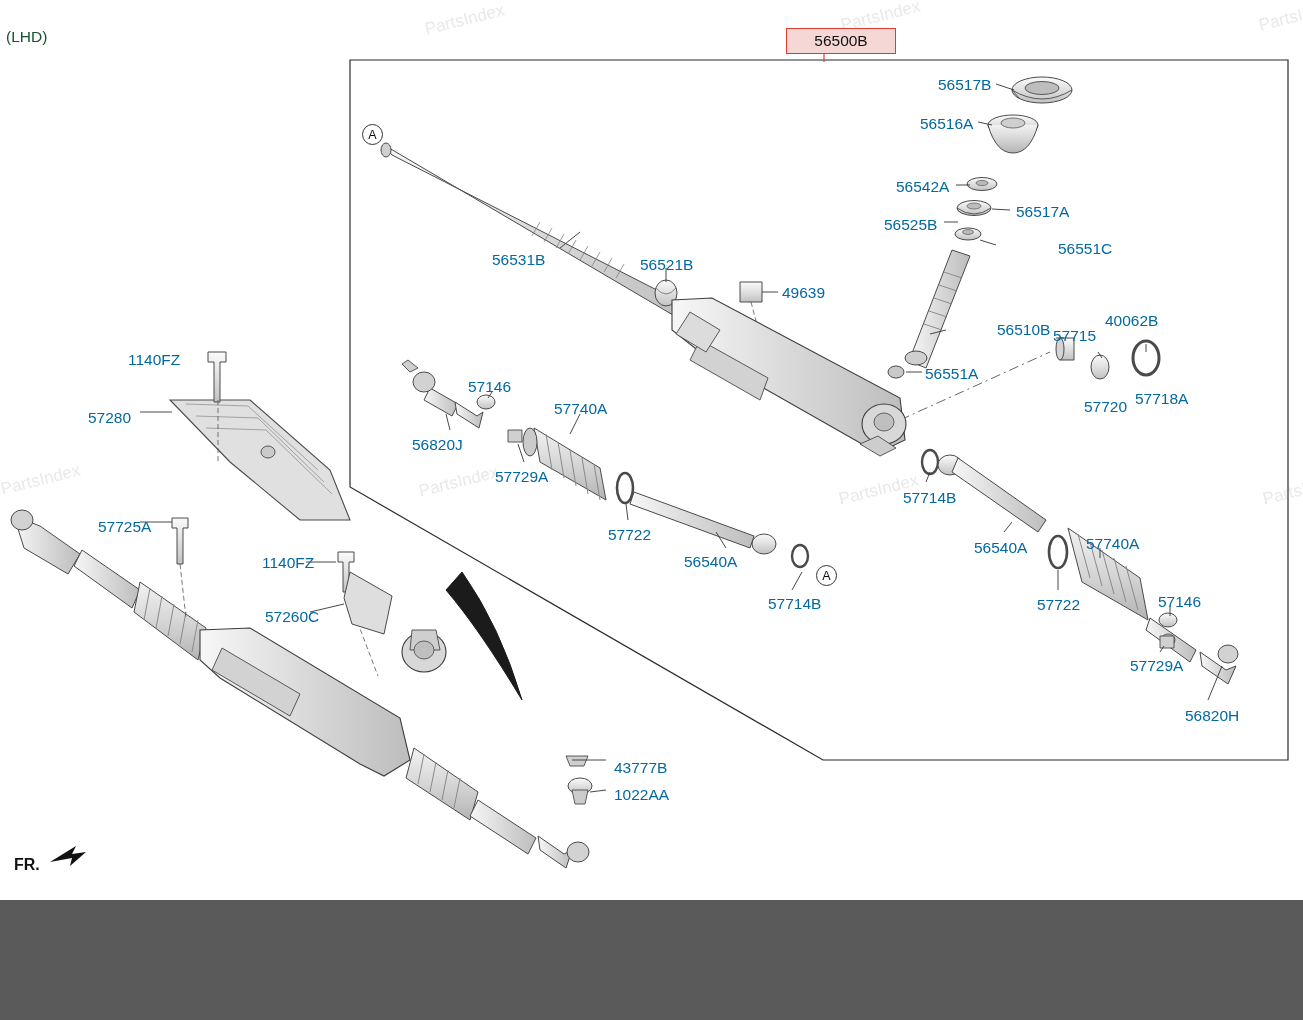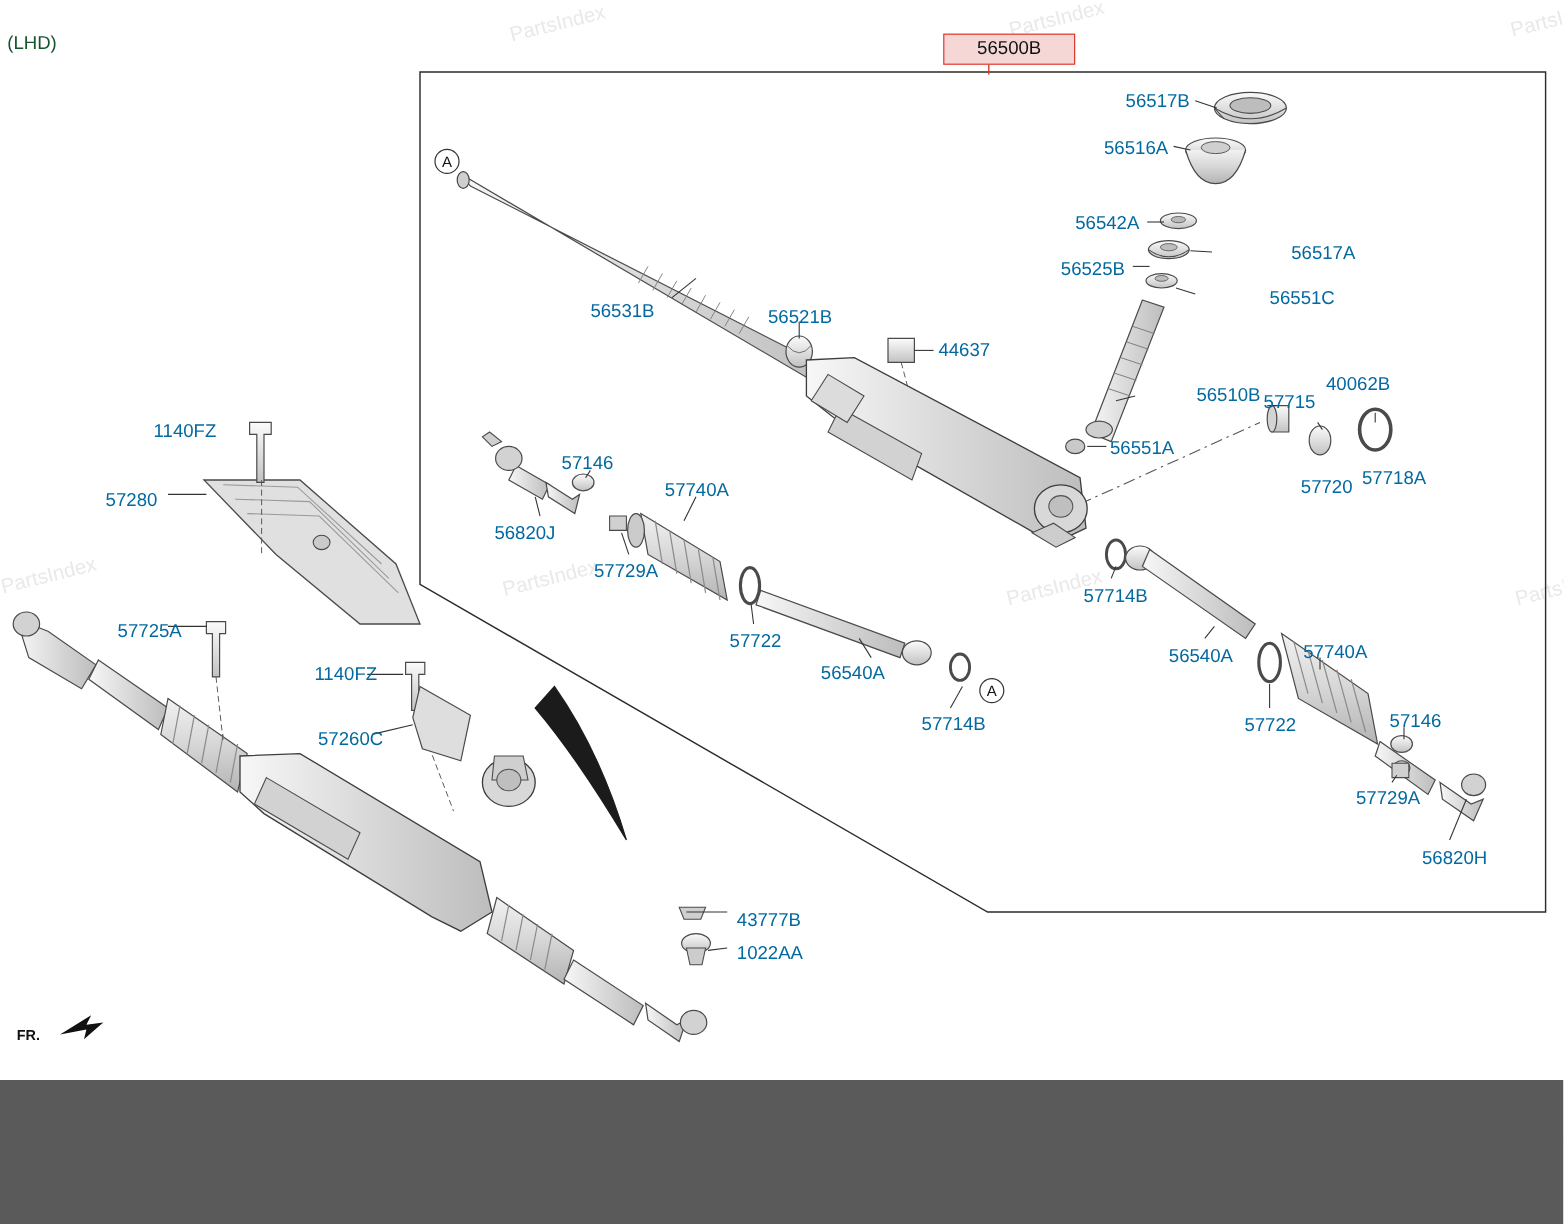--- a/index.html
+++ b/index.html
@@ -72,21 +72,21 @@
     display: flex;
     align-items: center;
     justify-content: center;
     background: #fff;
   }
   
   .fr-text {
     position: absolute;
     left: 14px;
     top: 856px;
-    font-size: 12px;
+    font-size: 16px;
     font-weight: bold;
     color: #111;
   }
   
   #footer {
     position: absolute;
     left: 0;
     top: 900px;
     width: 1303px;
     height: 120px;
@@ -350,26 +350,26 @@
     </g>
   </svg>
 
   <div class="circ-a" style="left:362px; top:124px;">A</div>
   <div class="circ-a" style="left:816px; top:565px;">A</div>
 
   <div id="label-layer">
       <div class="lbl" style="left: 938px; top: 76px;">56517B</div>
       <div class="lbl" style="left: 920px; top: 115px;">56516A</div>
       <div class="lbl" style="left: 896px; top: 178px; text-align: right;">56542A</div>
-      <div class="lbl" style="left: 1076px; top: 203px;">56517A</div>
+      <div class="lbl" style="left: 1016px; top: 203px;">56517A</div>
       <div class="lbl" style="left: 884px; top: 216px;">56525B</div>
       <div class="lbl" style="left: 1058px; top: 240px;">56551C</div>
       <div class="lbl" style="left: 492px; top: 251px;">56531B</div>
       <div class="lbl" style="left: 640px; top: 256px;">56521B</div>
-      <div class="lbl" style="left: 782px; top: 284px;">44637</div>
+      <div class="lbl" style="left: 782px; top: 284px;">49639</div>
       <div class="lbl" style="left: 949px; top: 321px; margin-left: 48px;">56510B</div>
       <div class="lbl" style="left: 1105px; top: 312px;">40062B</div>
       <div class="lbl" style="left: 1053px; top: 327px;">57715</div>
       <div class="lbl" style="left: 925px; top: 365px;">56551A</div>
       <div class="lbl" style="left: 1084px; top: 398px;">57720</div>
       <div class="lbl" style="left: 1135px; top: 390px;">57718A</div>
       <div class="lbl" style="left: 128px; top: 351px;">1140FZ</div>
       <div class="lbl" style="left: 468px; top: 378px;">57146</div>
       <div class="lbl" style="left: 88px; top: 409px;">57280</div>
       <div class="lbl" style="left: 554px; top: 400px;">57740A</div>

